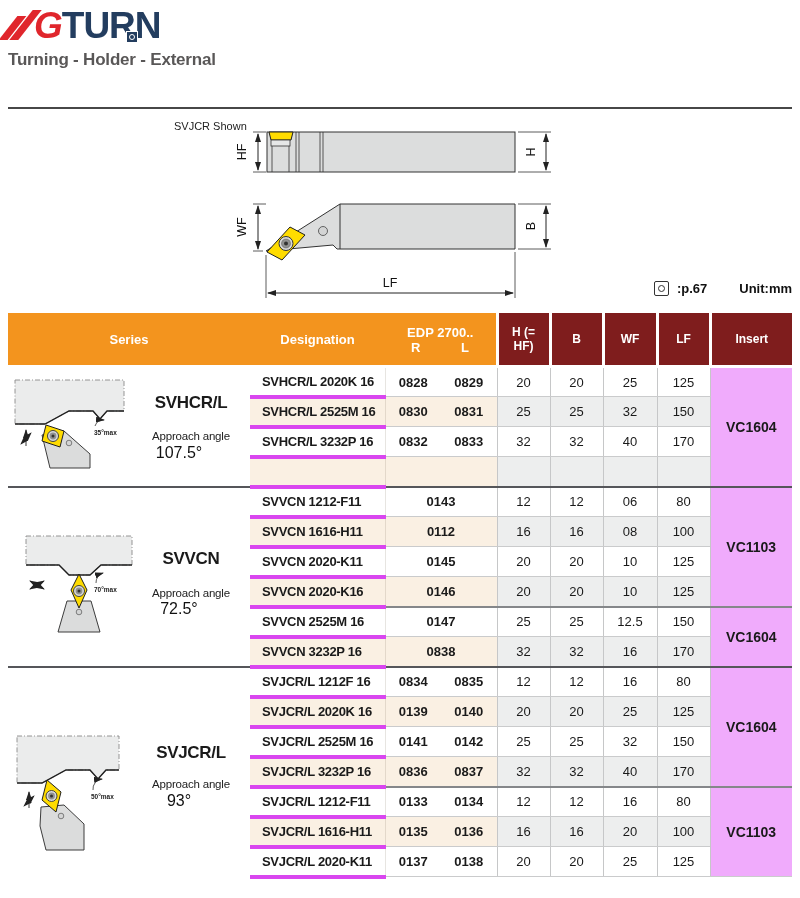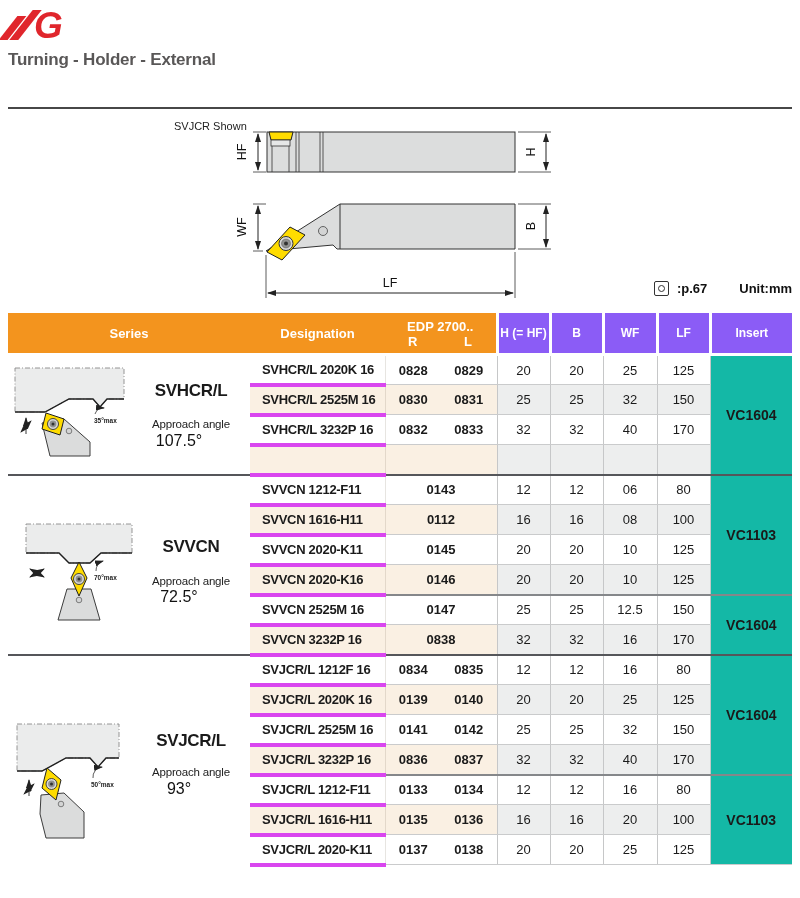--- a/index.html
+++ b/index.html
@@ -30,41 +30,41 @@
   .pref-icon i{display:block;width:5px;height:5px;border:1.2px solid #333;border-radius:50%;}
   .meta-unit{margin-left:24px;}
 
   
   .main-drawing{position:absolute;left:130px;top:112px;}
   .dim-text{font-size:12.5px;fill:#111;font-weight:400;}
   .cap-text{font-size:11px;fill:#222;}
 
   
   table.spec{position:absolute;left:8px;top:313px;width:784px;border-collapse:collapse;table-layout:fixed;}
-  thead th{height:40px;color:#fff;font-weight:700;font-size:13px;padding:0;vertical-align:middle;border-bottom:3px solid #fff;}
+  thead th{height:40px;color:#fff;font-weight:700;font-size:13px;padding:6px;vertical-align:middle;border-bottom:3px solid #fff;}
   th.oth{background:#F3941E;}
-  th.gth{background:#8b5cf6;border-left:3px solid #fff;font-size:12px;}
+  th.gth{background:#7f1d1d;border-left:3px solid #fff;font-size:12px;}
   .edp-top{line-height:15px;padding-top:2px;}
   .edp-rl{display:flex;line-height:15px;}
   .edp-rl span{flex:1;text-align:center;}
 
   tbody tr{height:30px;}
   td{padding:0;font-size:13px;vertical-align:middle;}
   td.desig{padding-left:12px;font-weight:700;letter-spacing:-0.3px;border-bottom:4px solid #d946ef;
            border-right:1px solid rgba(120,110,90,0.18);white-space:nowrap;}
   td.edp{border-bottom:1px solid #CACBCC;font-weight:700;}
   .edp-pair{display:flex;align-items:flex-end;}
   .edp-pair span{flex:1;text-align:center;}
   .edp-single{display:block;text-align:center;}
   td.num{text-align:center;border-bottom:1px solid #CACBCC;border-left:1px solid #C6C7C8;font-weight:400;}
   td.insert-cell{text-align:center;font-weight:700;font-size:14px;border-left:1px solid #C6C7C8;border-bottom:1px solid #CACBCC;}
   tr.plain td{background:#fff;}
   tr.alt td.desig, tr.alt td.edp{background:#FAF0E3;}
   tr.alt td.num{background:#EDEEEE;}
-  tr.alt td.insert-cell, tr.plain td.insert-cell{background:#14b8a6;}
+  tr.alt td.insert-cell, tr.plain td.insert-cell{background:#f0abfc;}
   tr.group-start td{border-top:2px solid #85878A;}
   tbody.sep > tr:first-child > td{border-top:2.5px solid #55565A;}
 
   td.series-cell{position:relative;background:#fff;border-bottom:none;vertical-align:top;}
   .series-wrap{position:absolute;inset:0;}
   .series-diagram{position:absolute;}
   .series-name{position:absolute;left:128px;width:110px;text-align:center;font-size:17px;font-weight:700;letter-spacing:-0.3px;}
   .series-approach{position:absolute;left:128px;width:110px;text-align:center;font-size:11.5px;color:#222;letter-spacing:-0.2px;}
   .series-angle{position:absolute;left:116px;width:110px;text-align:center;font-size:16px;color:#111;}
   .sec-svhcr .series-diagram{left:4px;top:10px;width:128px;}
@@ -85,20 +85,26 @@
 </head>
 <body>
 
 <div class="page">
 
   <div class="logo">
     <span class="logo-mark">
       <span class="logo-bar"></span>
       <span class="logo-bar b2"></span>
       <span class="logo-yg">G</span>
+    </span>
+    <span class="logo-turn">
+      <span>TURN</span>
+      <span class="logo-badge">
+          <span></span>
+        </span>
     </span>
   </div>
 
   <div class="breadcrumb">Turning - Holder - External</div>
   <div class="title-rule"></div>
 
   <svg class="main-drawing" width="440" height="198" viewBox="0 0 440 198">
     <defs>
       <marker id="ah" markerWidth="9" markerHeight="8" refX="8" refY="3" orient="auto-start-reverse" markerUnits="userSpaceOnUse">
         <path d="M0,0 L9,3 L0,6 z" fill="#222"></path>

